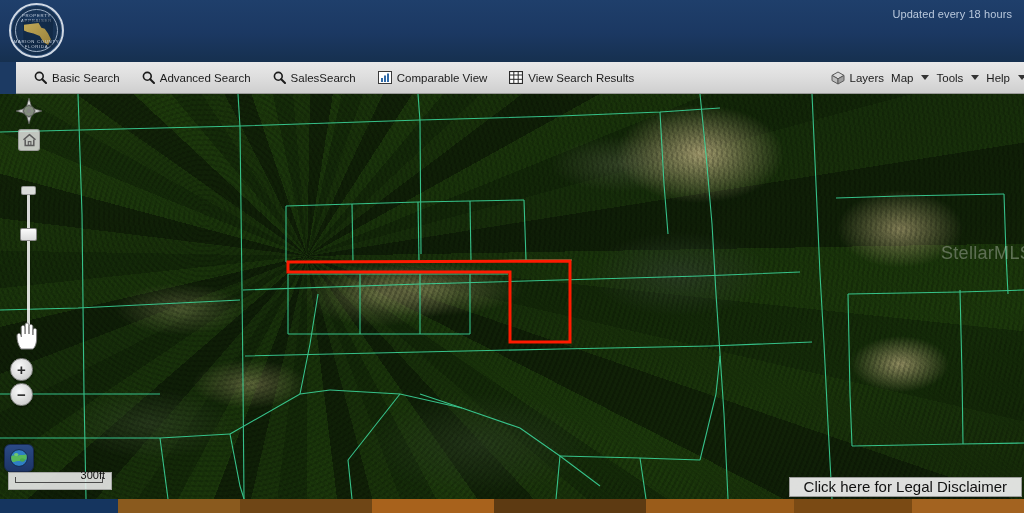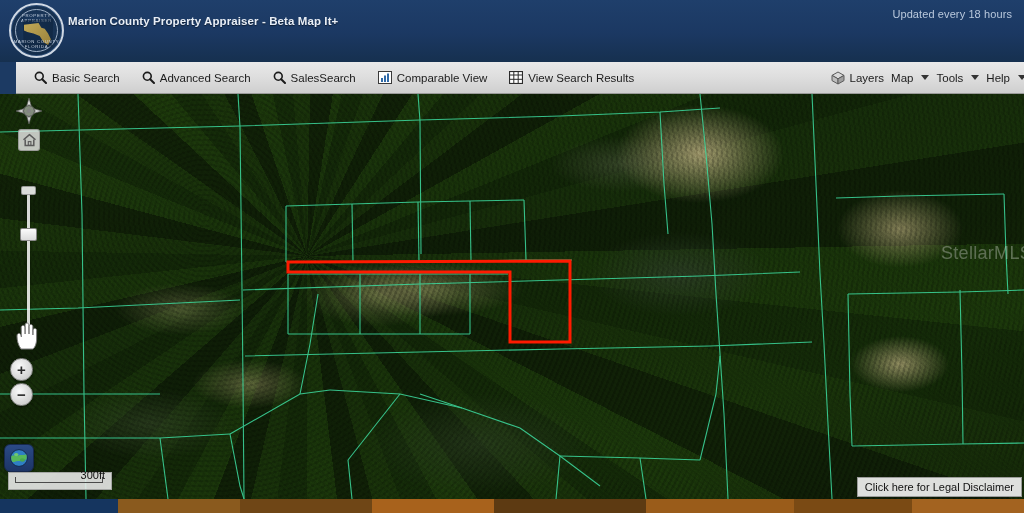--- a/index.html
+++ b/index.html
@@ -179,21 +179,21 @@
     border: 1px solid #4a4a4a; border-top: none;
   }
   .sb-label {
     position: absolute; right: 6px; bottom: 8px;
     font-size: 11px; color: #111; line-height: 11px;
   }
   .legal-btn {
     position: absolute; right: 2px; bottom: 2px;
     background: rgba(240,240,240,.92);
     border: 1px solid rgba(110,110,110,.6);
-    padding: 2px 7px; font-size: 11px; color: #111; cursor: pointer;
+    padding: 2px 14px; font-size: 15px; color: #111; cursor: pointer;
     line-height: 14px;
   }
   .watermark {
     position: absolute; left: 941px; top: 243px;
     font-size: 18px; color: rgba(255,255,255,.30);
     letter-spacing: .3px; font-family: "Liberation Sans", sans-serif;
     pointer-events: none; user-select: none;
   }
 
   
@@ -211,21 +211,20 @@
   <div class="header">
     <div class="seal">
       <div class="ring"></div>
       <div class="seal-text-top">PROPERTY APPRAISER</div>
       <div class="fl-dark"></div>
       <div class="fl-shape"></div>
       <div class="seal-text-bot">MARION COUNTY FLORIDA</div>
     </div>
 
     <div class="header-titles">
-      <div class="app-subtitle">Marion County Property Appraiser - Beta Map It+</div>
     </div>
 
     <div class="updated-note">Updated every 18 hours</div>
   </div>
 
   <div class="toolbar">
     <div class="tb-left">
 
       <div class="tb-item">
         <span class="ico">

